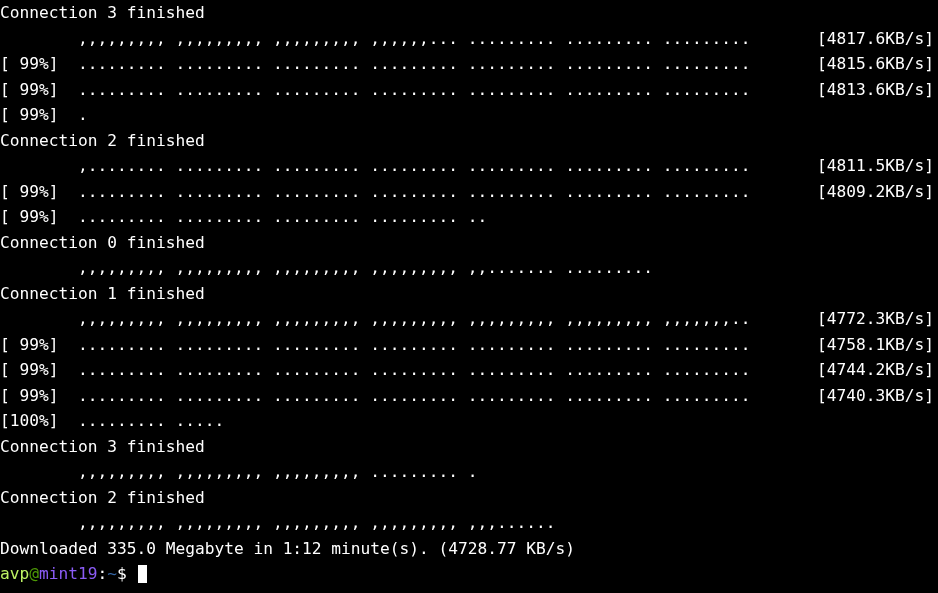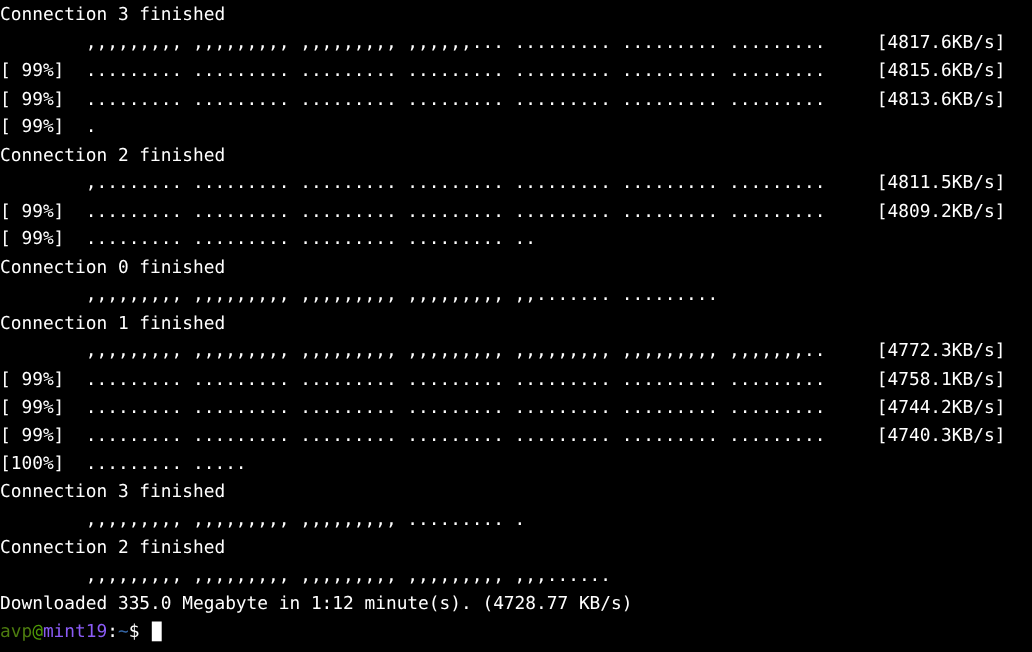--- a/index.html
+++ b/index.html
@@ -22,23 +22,23 @@
     display: flex;
   }
   .left {
     flex: 0 0 auto;
   }
   .pad {
     flex: 1 1 auto;
   }
   .right {
     flex: 0 0 auto;
-    padding-right: 24px;
+    padding-right: 4px;
   }
-  .user   { color: #4d7c0f; }
+  .user   { color: #bef264; }
   .host   { color: #8b5cf6; }
   .at     { color: #4e9a06; }
   .colon  { color: #ffffff; }
   .path   { color: #3465a4; }
   .dollar { color: #ffffff; }
   .cursor {
     display: inline-block;
     width: 9px;
     height: 18px;
     background: #fff;

